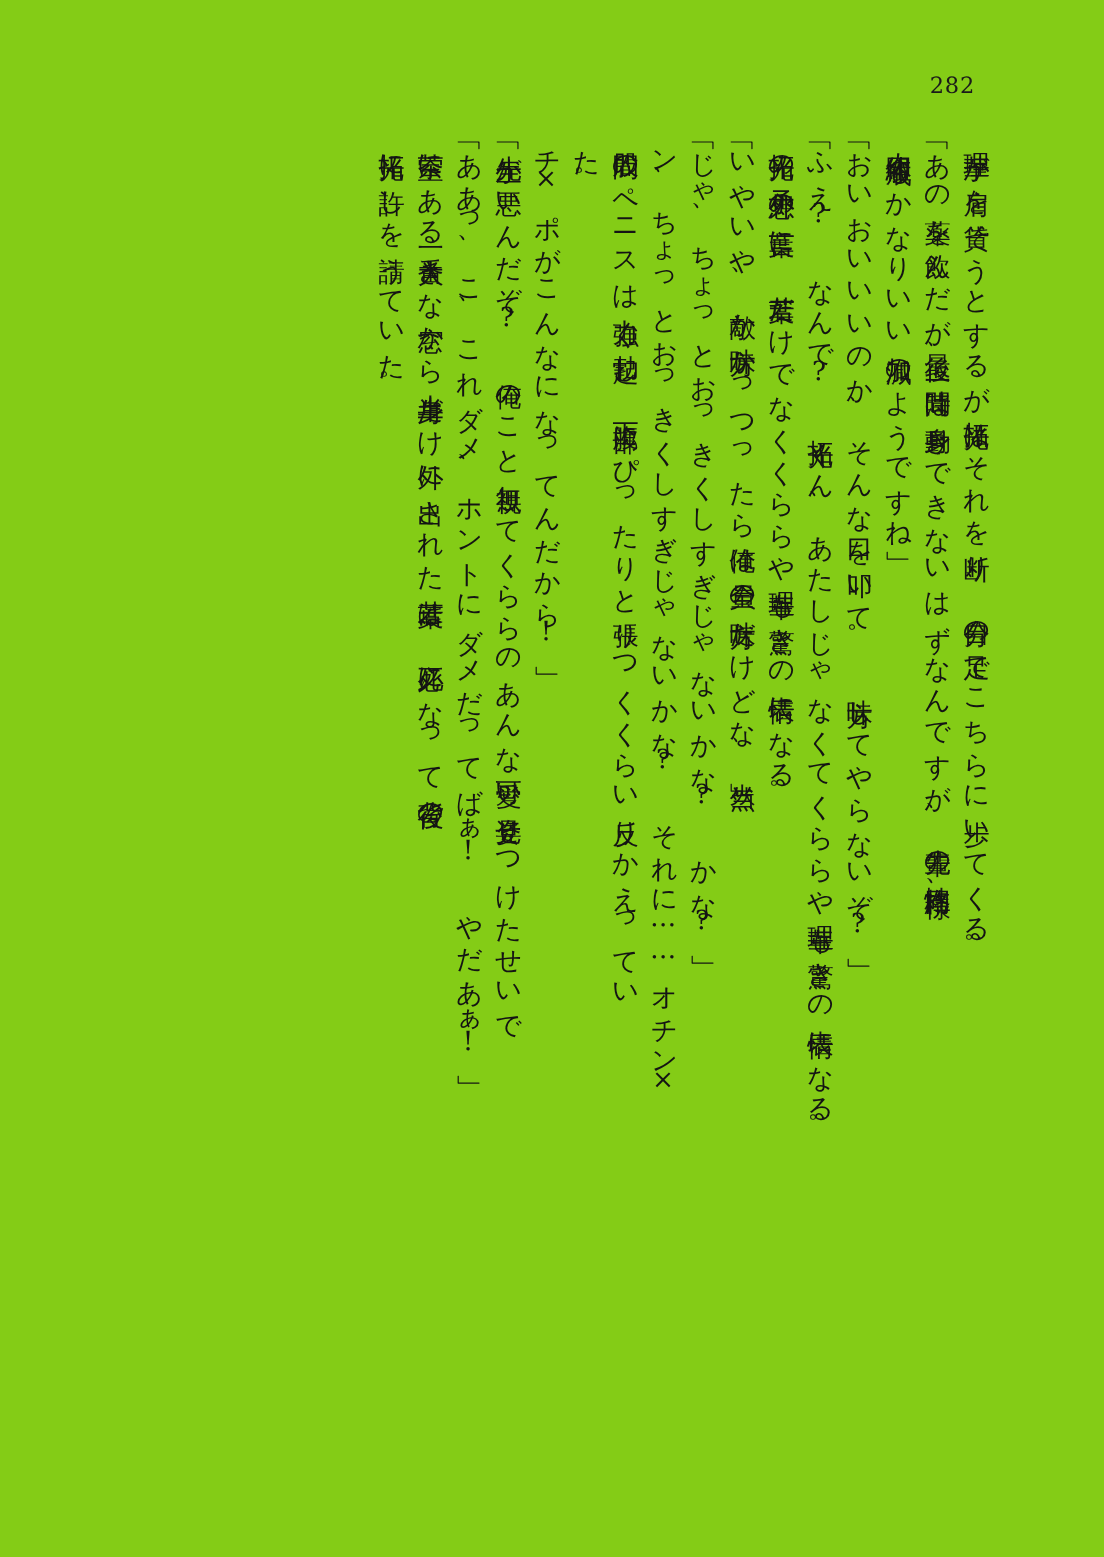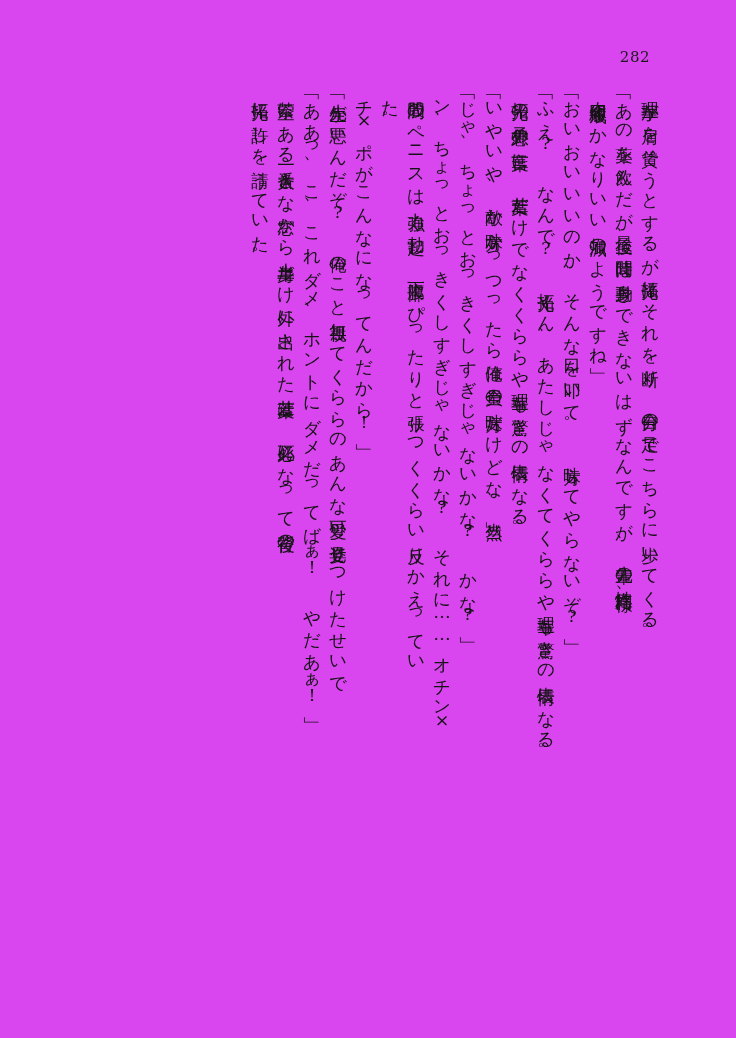--- a/index.html
+++ b/index.html
@@ -11,21 +11,21 @@
     width: 736px;
     height: 1038px;
     position: relative;
     font-family: "DejaVu Serif", "Liberation Serif", serif;
     color: #1a1a1a;
     overflow: hidden;
   }
   #page {
     position: absolute;
     inset: 0;
-    background: #d946ef;
+    background: #84cc16;
   }
   
   #page-number {
     position: absolute;
     top: 48px;
     right: 86px;
     font-family: "DejaVu Serif", "Liberation Serif", serif;
     font-size: 15px;
     letter-spacing: 0.5px;
     color: #1a1a1a;

